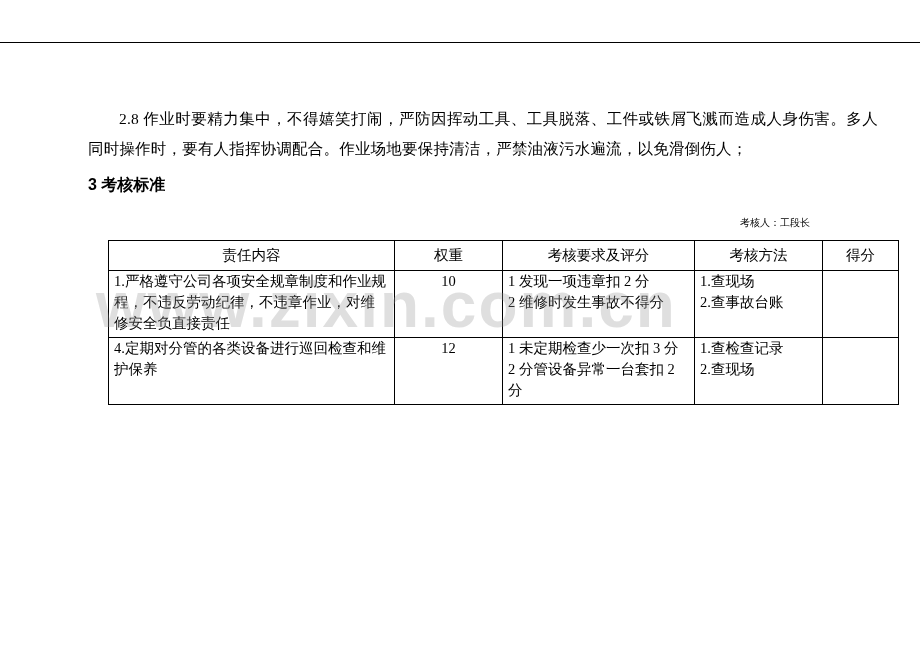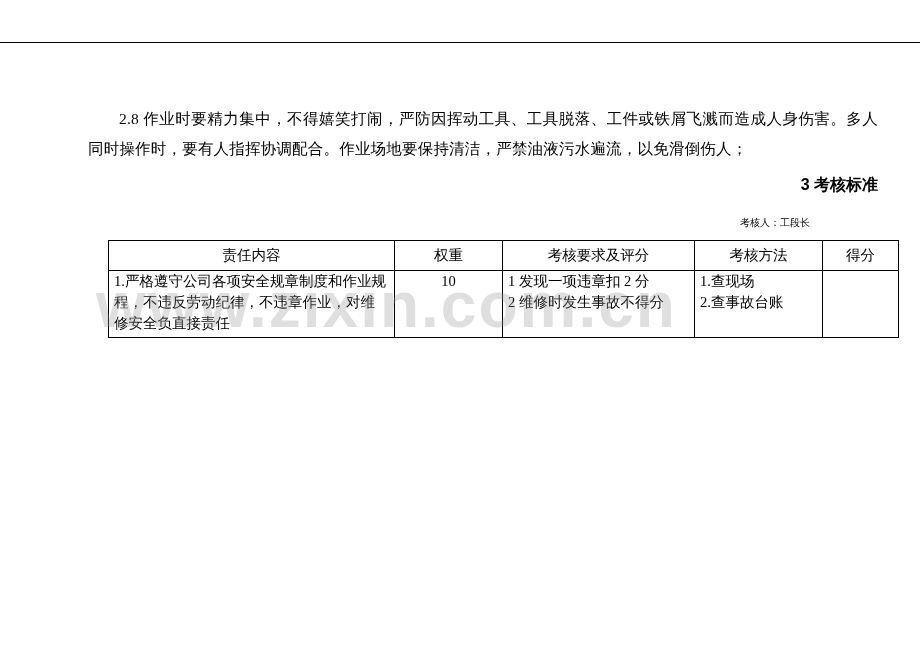--- a/index.html
+++ b/index.html
@@ -49,21 +49,20 @@
     text-indent: 2em;
     margin: 0;
     letter-spacing: 0.2px;
   }
   .section-title {
     font-size: 16px;
     font-weight: bold;
     line-height: 30px;
     margin: 6px 0 0 0;
     font-family: "Liberation Sans", "DejaVu Sans", sans-serif;
-    text-align: right;
   }
   .assessor {
     font-size: 10px;
     text-align: right;
     margin: 12px 0 6px 0;
     padding-right: 68px;
     line-height: 22px;
   }
   table.scoretable {
     border-collapse: collapse;
@@ -146,20 +145,29 @@
       <tbody>
         <tr>
           <td class="cell-top">1.严格遵守公司各项安全规章制度和作业规程，不违反劳动纪律，不违章作业，对维修安全负直接责任</td>
           <td class="cell-mid-center">10</td>
           <td class="cell-top nowrapline">1 发现一项违章扣 2 分
 2 维修时发生事故不得分</td>
           <td class="cell-top nowrapline">1.查现场
 2.查事故台账</td>
           <td class="cell-top"></td>
         </tr>
+        <tr>
+          <td class="cell-top">4.定期对分管的各类设备进行巡回检查和维护保养</td>
+          <td class="cell-mid-center">12</td>
+          <td class="cell-top nowrapline">1 未定期检查少一次扣 3 分
+2 分管设备异常一台套扣 2 分</td>
+          <td class="cell-top nowrapline">1.查检查记录
+2.查现场</td>
+          <td class="cell-top"></td>
+        </tr>
       </tbody>
     </table>
 
   </div>
 
   <div class="watermark">www.zixin.com.cn</div>
 
 </div>
 
 </body></html>

